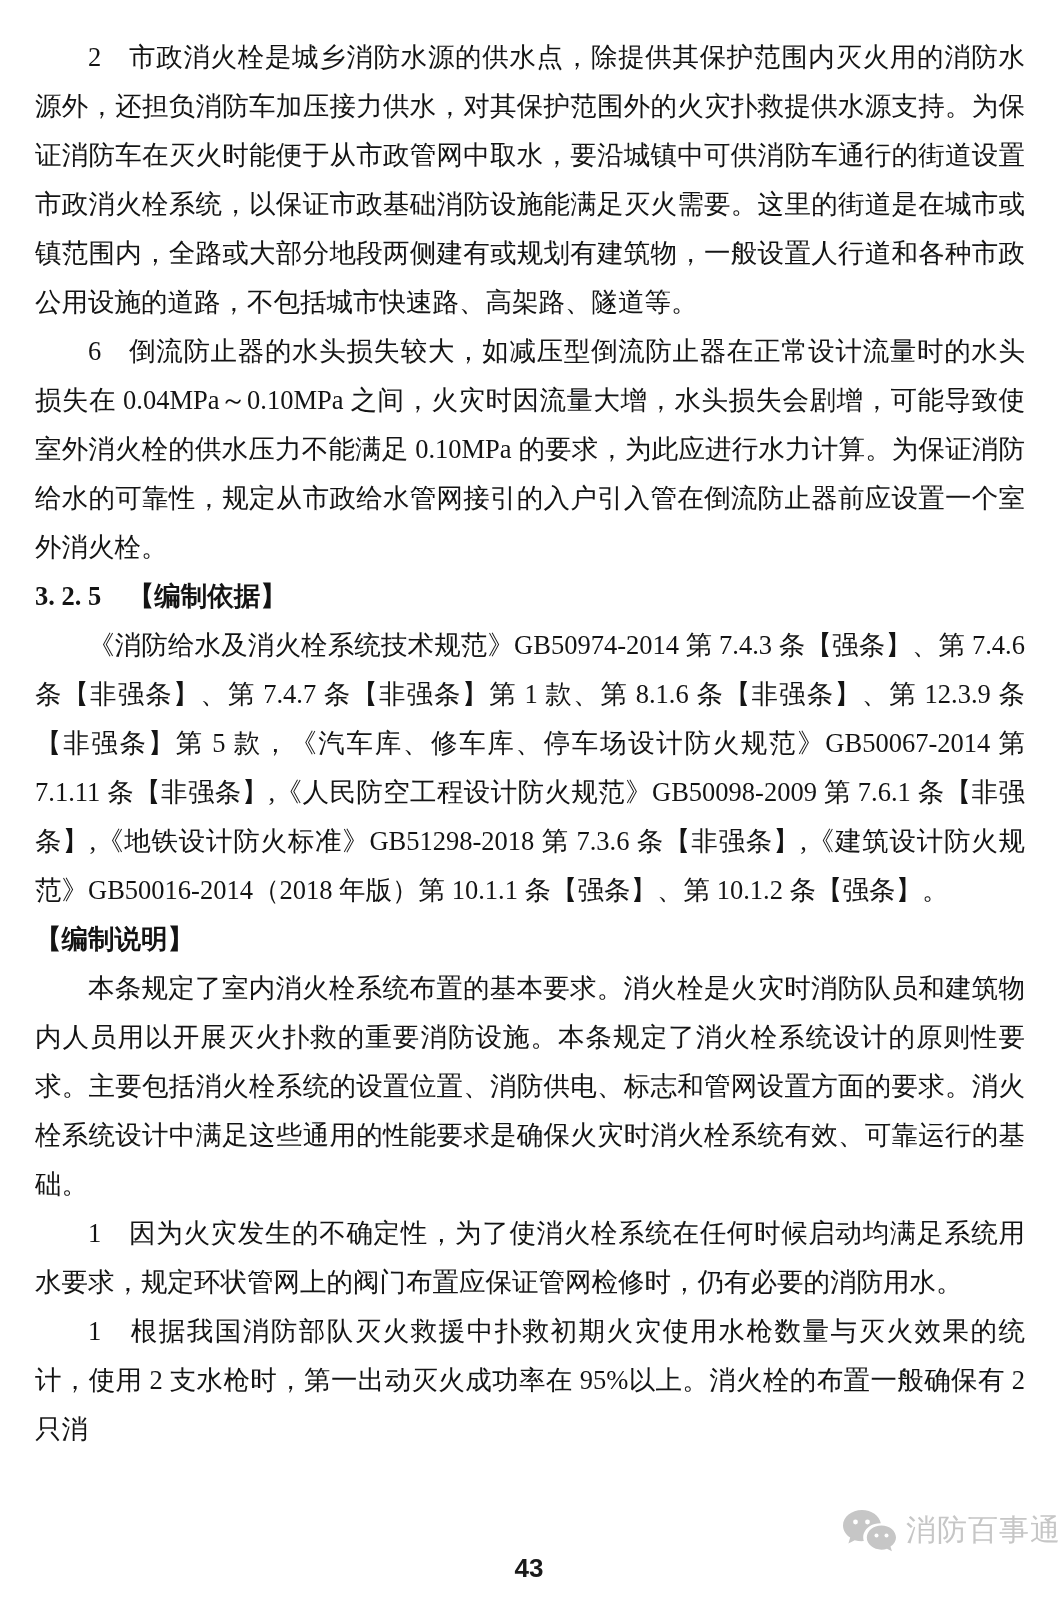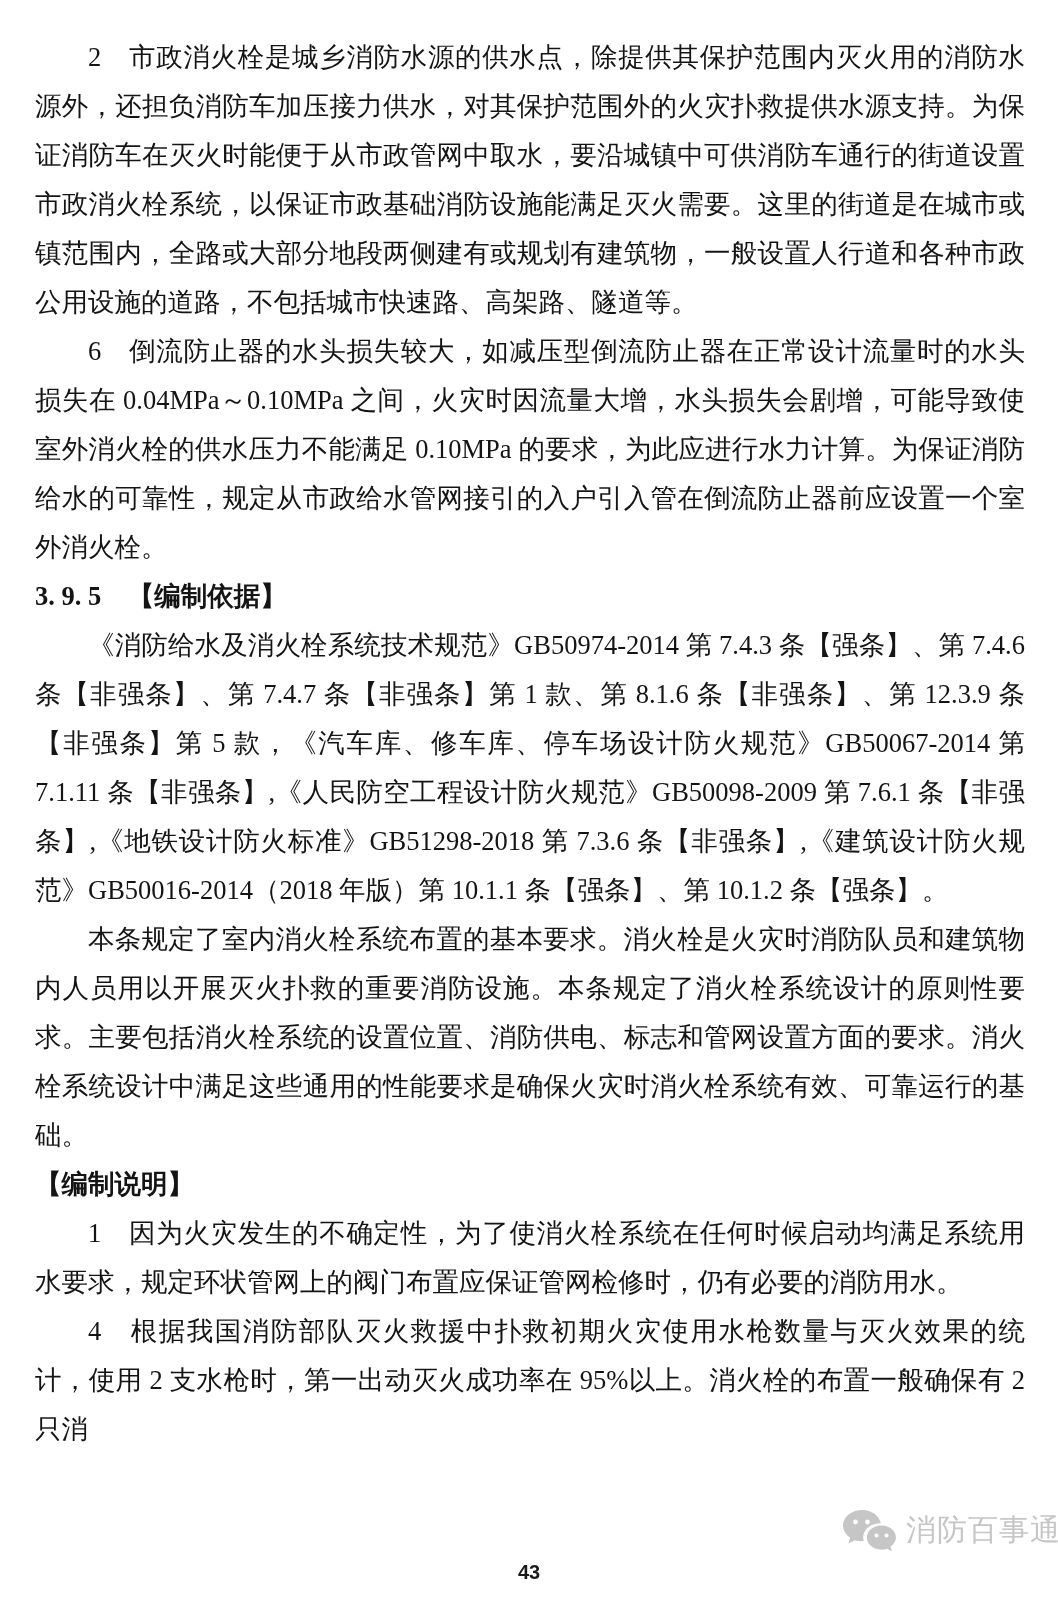--- a/index.html
+++ b/index.html
@@ -37,21 +37,21 @@
     position: absolute;
     left: 0;
     right: 0;
     bottom: 16px;
     text-align: center;
     z-index: 1;
   }
   .page-number {
     font-family: "Liberation Sans", "DejaVu Sans", sans-serif;
     font-weight: bold;
-    font-size: 20px;
+    font-size: 26px;
     color: #1a1a1a;
   }
   .watermark {
     position: absolute;
     left: 840px;
     top: 1502px;
     z-index: 0;
     display: flex;
     align-items: flex-start;
     gap: 8px;
@@ -67,26 +67,26 @@
   .wm-icon { width: 58px; height: 56px; flex: 0 0 auto; }
 </style>
 </head>
 <body>
 
 <div class="page" style="--bg: #ffffff; --ink: #141414; --wm: #c6c6c6;">
 
   <div class="content">
       <p class="para body">2　市政消火栓是城乡消防水源的供水点，除提供其保护范围内灭火用的消防水源外，还担负消防车加压接力供水，对其保护范围外的火灾扑救提供水源支持。为保证消防车在灭火时能便于从市政管网中取水，要沿城镇中可供消防车通行的街道设置市政消火栓系统，以保证市政基础消防设施能满足灭火需要。这里的街道是在城市或镇范围内，全路或大部分地段两侧建有或规划有建筑物，一般设置人行道和各种市政公用设施的道路，不包括城市快速路、高架路、隧道等。</p>
       <p class="para body">6　倒流防止器的水头损失较大，如减压型倒流防止器在正常设计流量时的水头损失在 0.04MPa～0.10MPa 之间，火灾时因流量大增，水头损失会剧增，可能导致使室外消火栓的供水压力不能满足 0.10MPa 的要求，为此应进行水力计算。为保证消防给水的可靠性，规定从市政给水管网接引的入户引入管在倒流防止器前应设置一个室外消火栓。</p>
-      <p class="para heading">3. 9. 5　【编制依据】</p>
+      <p class="para heading">3. 2. 5　【编制依据】</p>
       <p class="para body">《消防给水及消火栓系统技术规范》GB50974-2014 第 7.4.3 条【强条】、第 7.4.6 条【非强条】、第 7.4.7 条【非强条】第 1 款、第 8.1.6 条【非强条】、第 12.3.9 条【非强条】第 5 款，《汽车库、修车库、停车场设计防火规范》GB50067-2014 第 7.1.11 条【非强条】,《人民防空工程设计防火规范》GB50098-2009 第 7.6.1 条【非强条】,《地铁设计防火标准》GB51298-2018 第 7.3.6 条【非强条】,《建筑设计防火规范》GB50016-2014（2018 年版）第 10.1.1 条【强条】、第 10.1.2 条【强条】。</p>
+      <p class="para heading">【编制说明】</p>
       <p class="para body">本条规定了室内消火栓系统布置的基本要求。消火栓是火灾时消防队员和建筑物内人员用以开展灭火扑救的重要消防设施。本条规定了消火栓系统设计的原则性要求。主要包括消火栓系统的设置位置、消防供电、标志和管网设置方面的要求。消火栓系统设计中满足这些通用的性能要求是确保火灾时消火栓系统有效、可靠运行的基础。</p>
-      <p class="para heading">【编制说明】</p>
       <p class="para body">1　因为火灾发生的不确定性，为了使消火栓系统在任何时候启动均满足系统用水要求，规定环状管网上的阀门布置应保证管网检修时，仍有必要的消防用水。</p>
-      <p class="para body">4　根据我国消防部队灭火救援中扑救初期火灾使用水枪数量与灭火效果的统计，使用 2 支水枪时，第一出动灭火成功率在 95%以上。消火栓的布置一般确保有 2 只消</p>
+      <p class="para body">1　根据我国消防部队灭火救援中扑救初期火灾使用水枪数量与灭火效果的统计，使用 2 支水枪时，第一出动灭火成功率在 95%以上。消火栓的布置一般确保有 2 只消</p>
     </div>
 
   <div class="watermark">
     <svg class="wm-icon" viewBox="0 0 58 56" xmlns="http://www.w3.org/2000/svg" aria-hidden="true">
       <g fill="currentColor">
         <path d="M22 8c-10.5 0-19 6.9-19 15.4 0 4.9 2.8 9.2 7.2 12l-1.8 6 6.3-3.2c2.3.6 4.8 1 7.3 1 .6 0 1.2 0 1.8-.1-.4-1.2-.6-2.5-.6-3.8 0-7.8 7.6-14.1 17-14.1h.6C39.4 13.7 31.5 8 22 8z"></path>
         <path d="M41.5 23.5c-8.1 0-14.7 5.4-14.7 12.1 0 6.7 6.6 12.1 14.7 12.1 1.9 0 3.8-.3 5.5-.9l4.9 2.5-1.4-4.7c3.4-2.2 5.5-5.6 5.5-9 0-6.7-6.4-12.1-14.5-12.1z"></path>
       </g>
       <g fill="#ffffff">
         <circle cx="15.5" cy="20" r="2.4"></circle>

